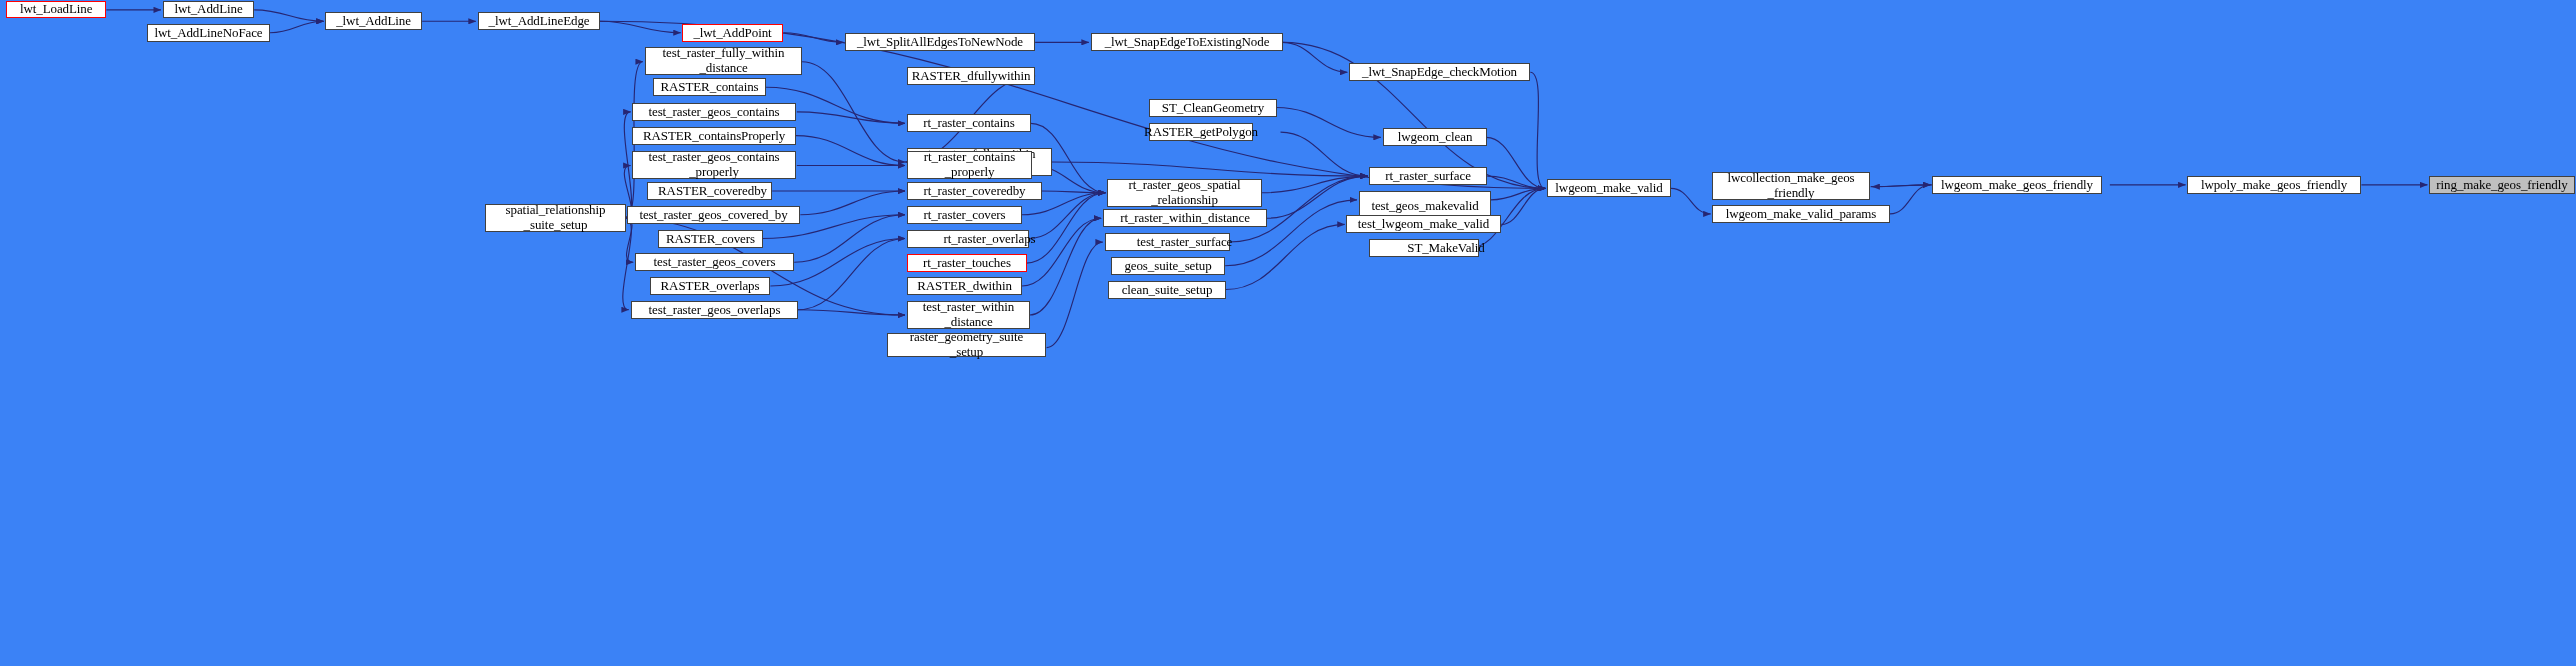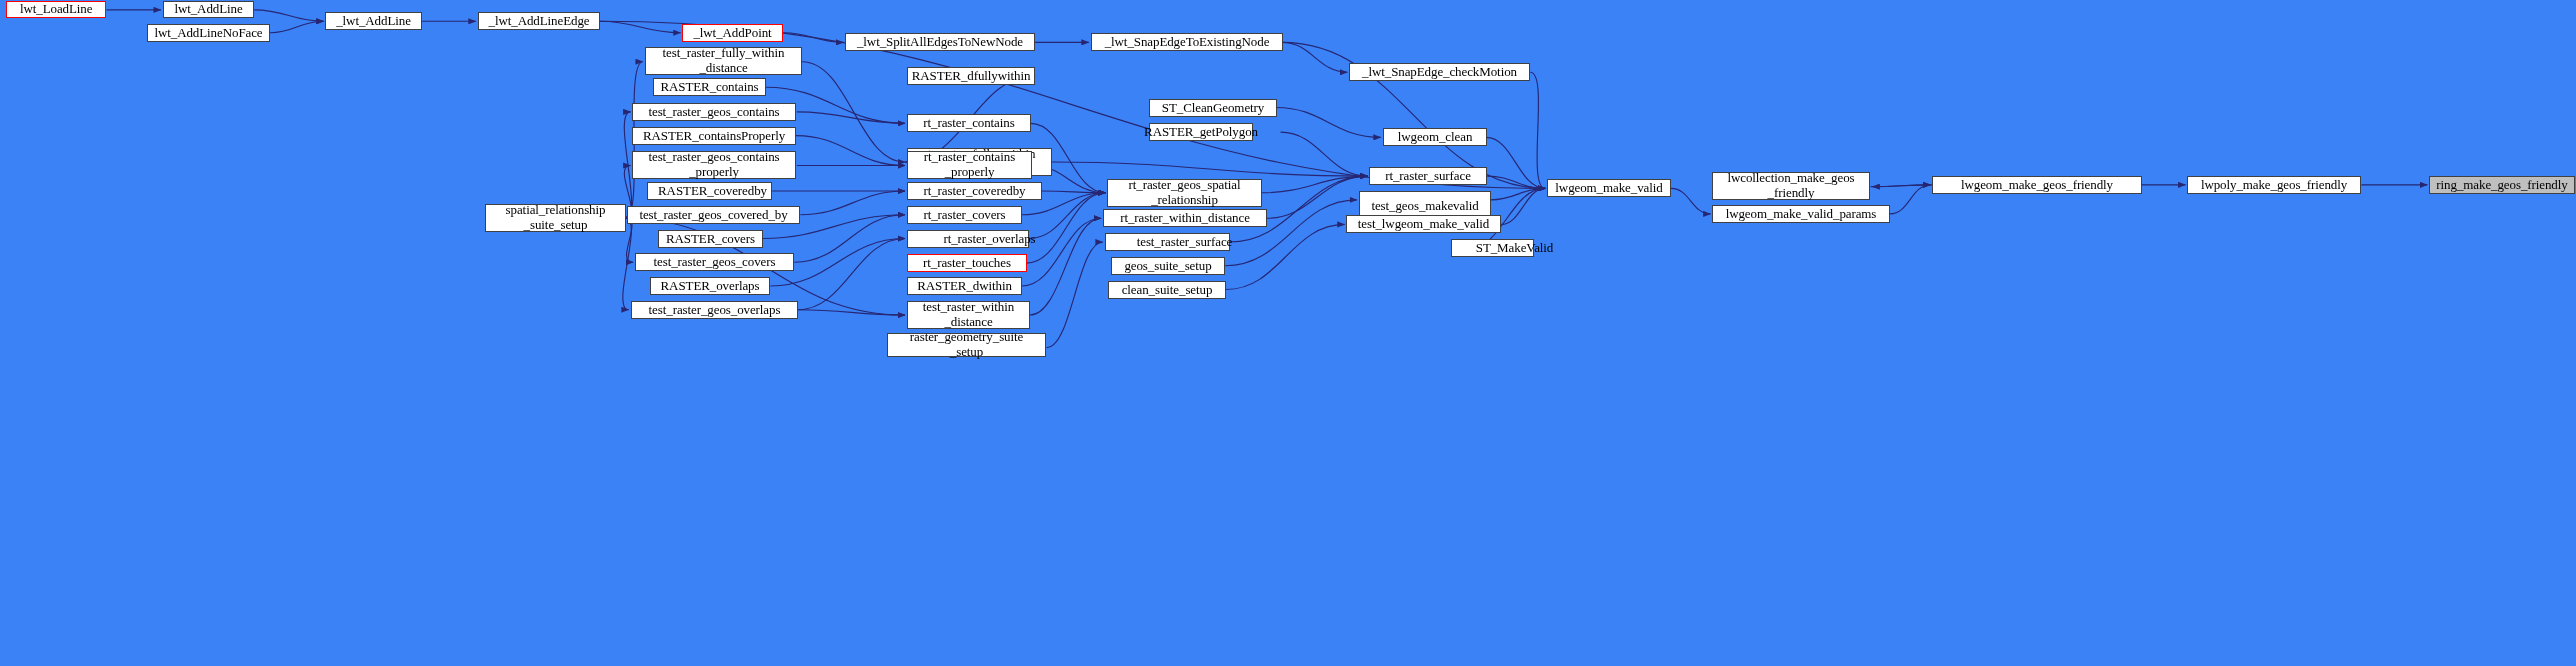--- a/index.html
+++ b/index.html
@@ -142,40 +142,40 @@
       <div class="node" style="left: 632px; top: 127px; width: 164px; height: 17.6px;">RASTER_containsProperly</div>
       <div class="node" style="left: 907px; top: 148px; width: 145px; height: 28px;">rt_raster_fully_within
 _distance</div>
       <div class="node" style="left: 632px; top: 151px; width: 164px; height: 28px;">test_raster_geos_contains
 _properly</div>
       <div class="node" style="left: 907px; top: 151px; width: 125px; height: 28px;">rt_raster_contains
 _properly</div>
       <div class="node" style="left: 1369px; top: 167px; width: 118px; height: 17.6px;">rt_raster_surface</div>
       <div class="node" style="left: 1712px; top: 172px; width: 158px; height: 28px;">lwcollection_make_geos
 _friendly</div>
-      <div class="node" style="left: 1932px; top: 176px; width: 210px; height: 17.6px;">lwgeom_make_geos_friendly</div>
+      <div class="node" style="left: 1932px; top: 176px; width: 170px; height: 17.6px;">lwgeom_make_geos_friendly</div>
       <div class="node" style="left: 2187px; top: 176px; width: 174px; height: 17.6px;">lwpoly_make_geos_friendly</div>
       <div class="node highlight" style="left: 2429px; top: 176px; width: 146px; height: 17.6px;">ring_make_geos_friendly</div>
       <div class="node" style="left: 647px; top: 182px; width: 125px; height: 17.6px; padding-left: 6px;">RASTER_coveredby</div>
       <div class="node" style="left: 907px; top: 182px; width: 135px; height: 17.6px;">rt_raster_coveredby</div>
       <div class="node" style="left: 1107px; top: 179px; width: 155px; height: 28px;">rt_raster_geos_spatial
 _relationship</div>
       <div class="node" style="left: 1547px; top: 179px; width: 124px; height: 17.6px;">lwgeom_make_valid</div>
       <div class="node" style="left: 1359px; top: 191px; width: 132px; height: 31px;">test_geos_makevalid</div>
       <div class="node" style="left: 485px; top: 204px; width: 141px; height: 28px;">spatial_relationship
 _suite_setup</div>
       <div class="node" style="left: 627px; top: 206px; width: 173px; height: 17.6px;">test_raster_geos_covered_by</div>
       <div class="node" style="left: 907px; top: 206px; width: 115px; height: 17.6px;">rt_raster_covers</div>
       <div class="node" style="left: 1103px; top: 209px; width: 164px; height: 17.6px;">rt_raster_within_distance</div>
       <div class="node" style="left: 1712px; top: 205px; width: 178px; height: 17.6px;">lwgeom_make_valid_params</div>
       <div class="node" style="left: 1346px; top: 215px; width: 155px; height: 17.6px;">test_lwgeom_make_valid</div>
       <div class="node" style="left: 658px; top: 230px; width: 105px; height: 17.6px;">RASTER_covers</div>
       <div class="node" style="left: 907px; top: 230px; width: 122px; height: 17.6px; padding-left: 43px;">rt_raster_overlaps</div>
       <div class="node" style="left: 1105px; top: 233px; width: 125px; height: 17.6px; padding-left: 34px;">test_raster_surface</div>
-      <div class="node" style="left: 1451px; top: 239px; width: 83px; height: 17.6px; padding-left: 44px;">ST_MakeValid</div>
+      <div class="node" style="left: 1369px; top: 239px; width: 110px; height: 17.6px; padding-left: 44px;">ST_MakeValid</div>
       <div class="node" style="left: 635px; top: 253px; width: 159px; height: 17.6px;">test_raster_geos_covers</div>
       <div class="node red" style="left: 907px; top: 254px; width: 120px; height: 17.6px;">rt_raster_touches</div>
       <div class="node" style="left: 1111px; top: 257px; width: 114px; height: 17.6px;">geos_suite_setup</div>
       <div class="node" style="left: 650px; top: 277px; width: 120px; height: 17.6px;">RASTER_overlaps</div>
       <div class="node" style="left: 907px; top: 277px; width: 115px; height: 17.6px;">RASTER_dwithin</div>
       <div class="node" style="left: 1108px; top: 281px; width: 118px; height: 17.6px;">clean_suite_setup</div>
       <div class="node" style="left: 631px; top: 301px; width: 167px; height: 17.6px;">test_raster_geos_overlaps</div>
       <div class="node" style="left: 907px; top: 301px; width: 123px; height: 28px;">test_raster_within
 _distance</div>
       <div class="node" style="left: 887px; top: 333px; width: 159px; height: 24px;">raster_geometry_suite

